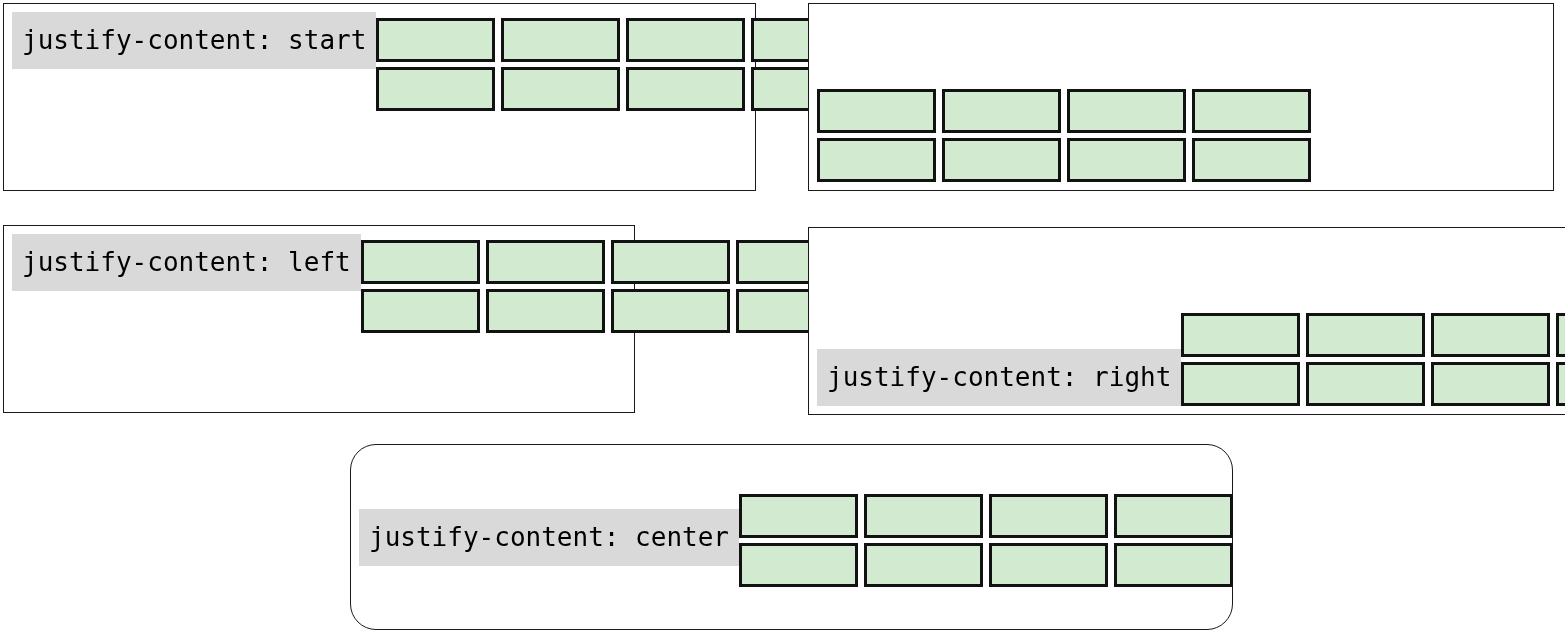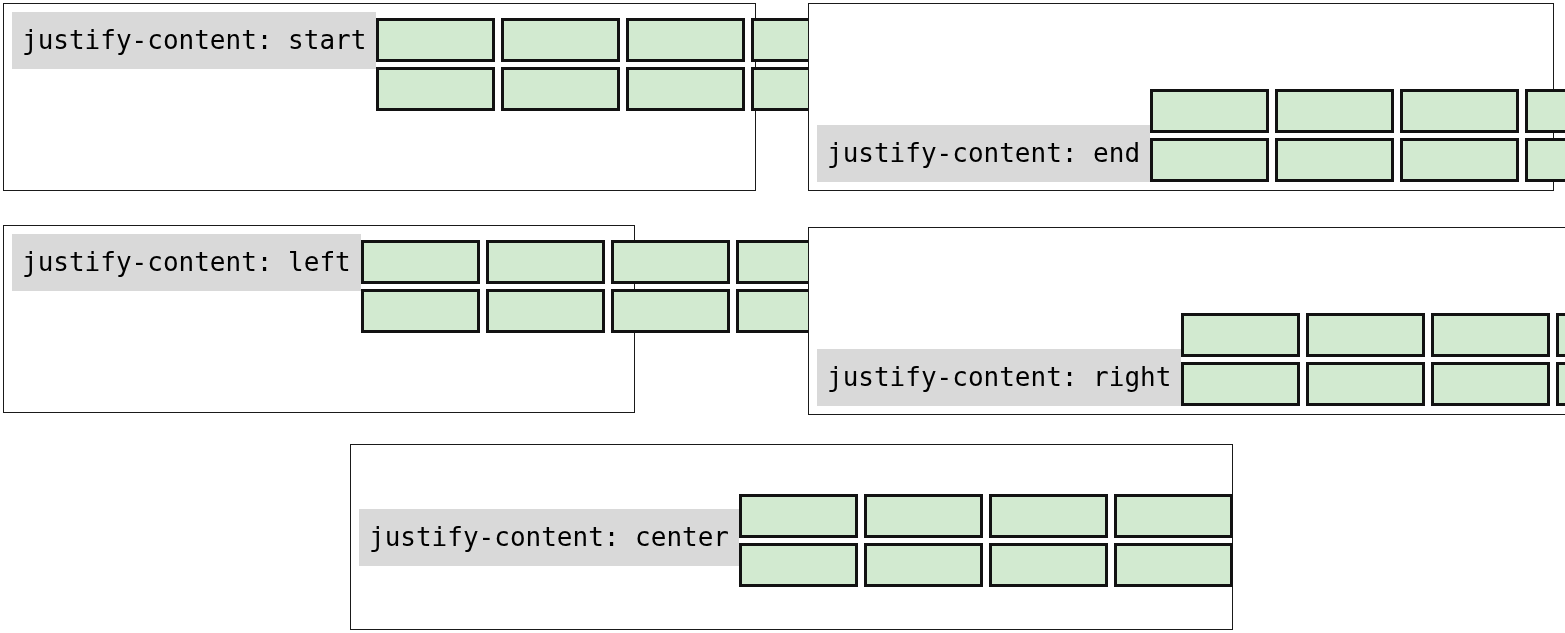--- a/index.html
+++ b/index.html
@@ -62,21 +62,21 @@
     height: 44px;
     background: #d2ead0;
     border: 3.5px solid #121212;
   }
 
   
   #panel-start  { left: 3px;    top: 3px;   width: 753px; height: 188px; }
   #panel-end    { left: 808px;  top: 3px;   width: 746px; height: 188px; }
   #panel-left   { left: 3px;    top: 225px; width: 632px; height: 188px; }
   #panel-right  { left: 808px;  top: 227px; width: 814px; height: 188px; }
-  #panel-center { left: 350px;  top: 444px; width: 883px; height: 186px; }
+  #panel-center { left: 350px;  top: 444px; width: 883px; height: 186px; border-radius: 26px; }
 </style>
 </head>
 <body>
 
 <div class="panel" id="panel-start" data-align="start">
   <div class="panel-label">justify-content: start</div>
   <div class="rows">
     <div class="row">
       <div class="item"></div>
       <div class="item"></div>
@@ -86,21 +86,20 @@
     <div class="row">
       <div class="item"></div>
       <div class="item"></div>
       <div class="item"></div>
       <div class="item"></div>
     </div>
   </div>
 </div>
 
 <div class="panel" id="panel-end" data-align="end">
-  <div class="panel-label">justify-content: end</div>
   <div class="rows">
     <div class="row">
       <div class="item"></div>
       <div class="item"></div>
       <div class="item"></div>
       <div class="item"></div>
     </div>
     <div class="row">
       <div class="item"></div>
       <div class="item"></div>

